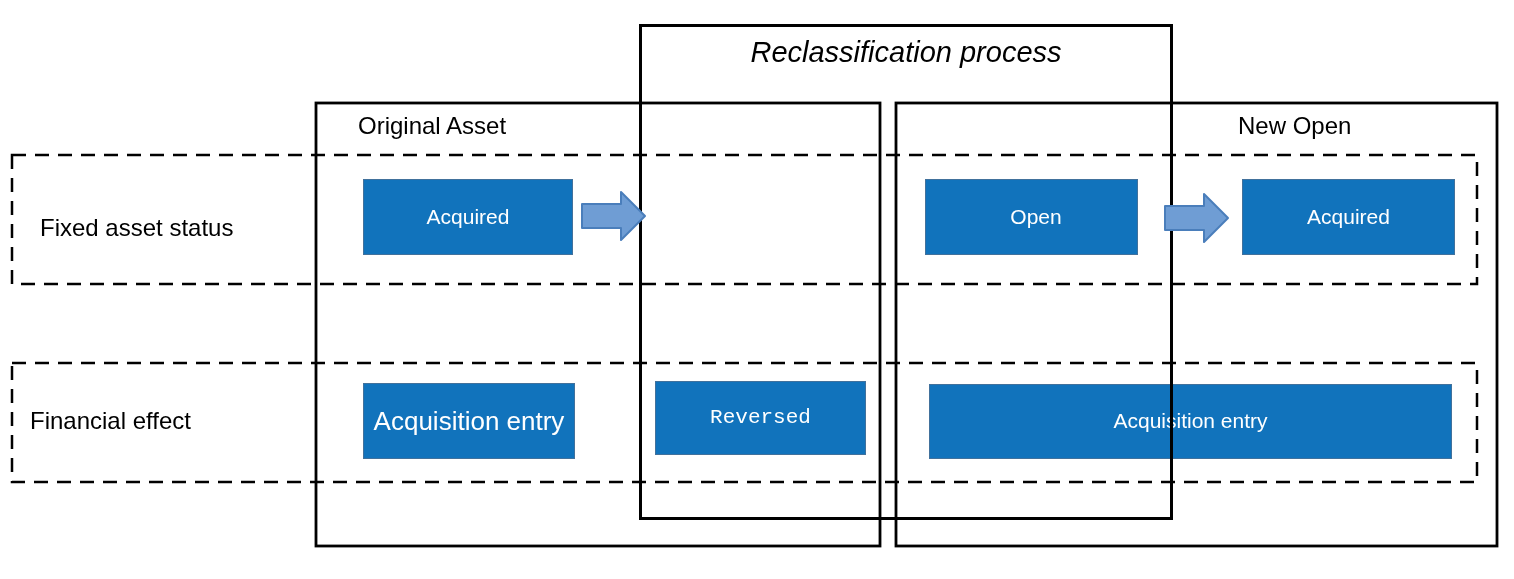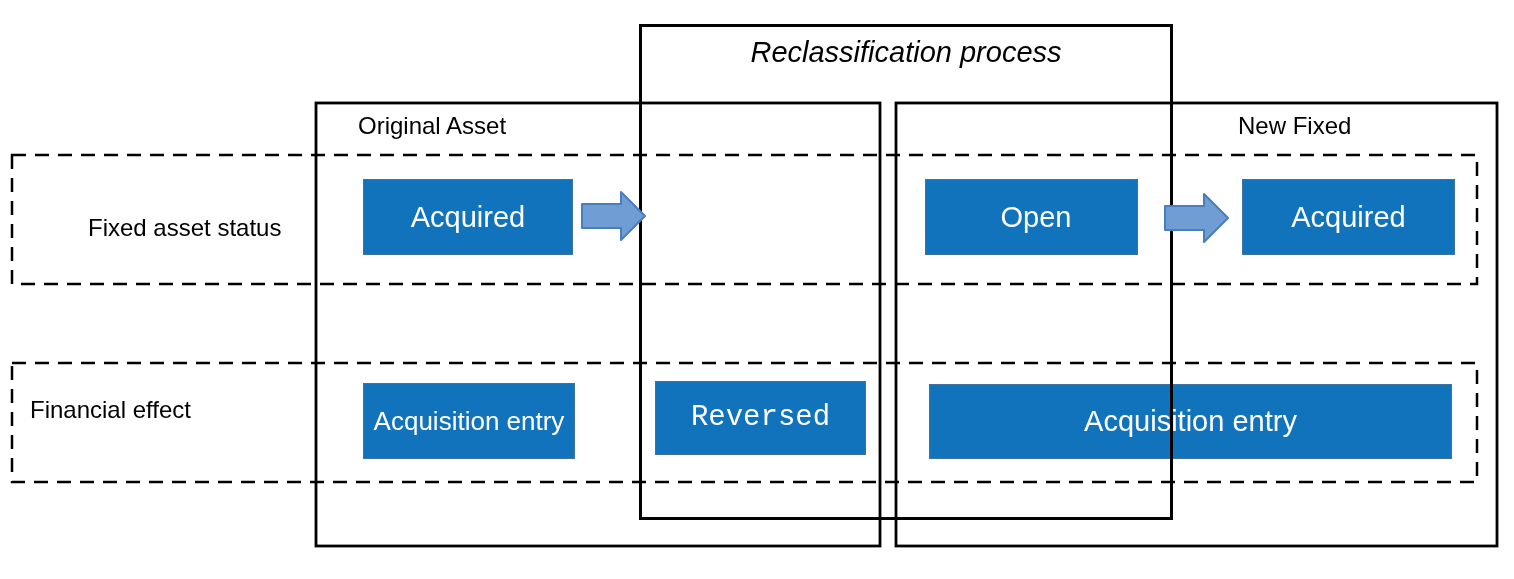--- a/index.html
+++ b/index.html
@@ -24,21 +24,21 @@
     font-size: 24px;
     text-align: left;
     white-space: nowrap;
   }
   .node {
     position: absolute;
     z-index: 2;
     background: #1173BC;
     border: 1.5px solid #41719C;
     color: #ffffff;
-    font-size: 29px;
+    font-size: 21px;
     display: flex;
     align-items: center;
     justify-content: center;
     text-align: center;
     box-sizing: border-box;
     line-height: 1.25;
   }
   .node.wrap { font-size: 26px; padding: 0 8px; white-space: normal; }
   .reclass-frame {
     position: absolute;
@@ -72,23 +72,23 @@
 <div class="canvas">
 
   <svg class="lines-svg" viewBox="0 0 1514 579" xmlns="http://www.w3.org/2000/svg">
     <rect x="12" y="155" width="1465" height="129" fill="none" stroke="#000000" stroke-width="2.5" stroke-dasharray="14 9"></rect>
     <rect x="12" y="363" width="1465" height="119" fill="none" stroke="#000000" stroke-width="2.5" stroke-dasharray="14 9"></rect>
     <rect x="316" y="103" width="564" height="443" fill="none" stroke="#000000" stroke-width="2.8"></rect>
     <rect x="896" y="103" width="601" height="443" fill="none" stroke="#000000" stroke-width="2.8"></rect>
   </svg>
 
   <div class="black-label" style="left: 358px; top: 112px; width: 220px;">Original Asset</div>
-  <div class="black-label" style="left: 1238px; top: 112px; width: 220px;">New Fixed</div>
-  <div class="black-label" style="left: 40px; top: 214px; width: 232px; margin-left: 48px;">Fixed asset status</div>
-  <div class="black-label" style="left: 30px; top: 396px; width: 210px;">Financial effect</div>
+  <div class="black-label" style="left: 1238px; top: 112px; width: 220px;">New Open</div>
+  <div class="black-label" style="left: 40px; top: 214px; width: 232px;">Fixed asset status</div>
+  <div class="black-label" style="left: 30px; top: 407px; width: 210px;">Financial effect</div>
 
   <div class="node" style="left: 363px; top: 179px; width: 210px; height: 76px;">Acquired</div>
   <div class="node" style="left: 925px; top: 179px; width: 213px; height: 76px; padding-left: 9px;">Open</div>
   <div class="node" style="left: 1242px; top: 179px; width: 213px; height: 76px;">Acquired</div>
 
   <div class="node wrap" style="left: 363px; top: 383px; width: 212px; height: 76px;">Acquisition entry</div>
   <div class="node" style="left: 655px; top: 381px; width: 211px; height: 74px; font-family: Liberation Mono, monospace;">Reversed</div>
   <div class="node" style="left: 929px; top: 384px; width: 523px; height: 75px;">Acquisition entry</div>
 
   <div class="reclass-frame"></div>

